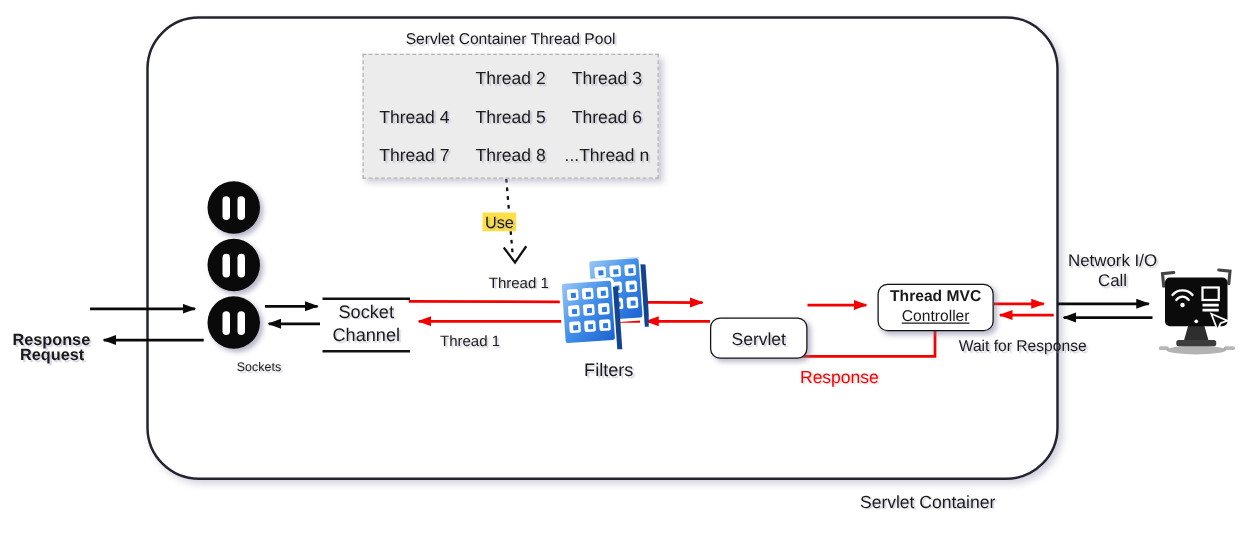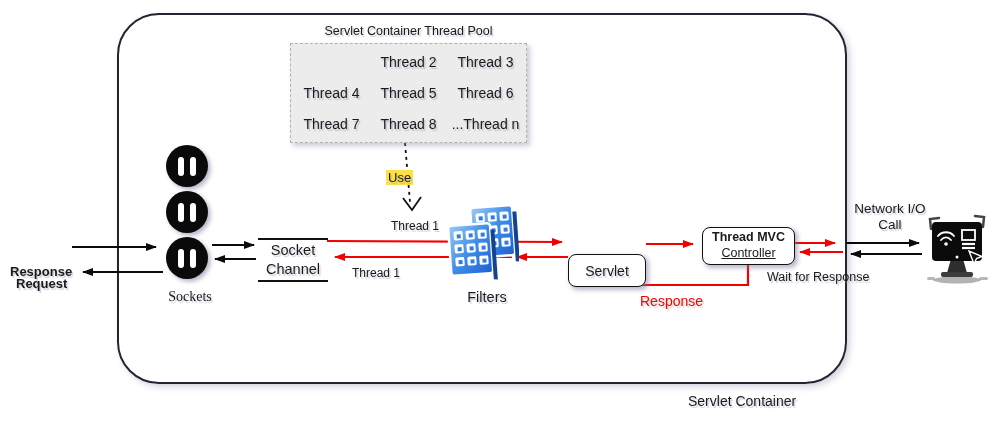--- a/index.html
+++ b/index.html
@@ -25,21 +25,21 @@
     display:grid;grid-template-columns:1fr 1fr 1fr;grid-template-rows:1fr 1fr 1fr;
     align-items:center;justify-items:center;box-sizing:border-box;padding:2px 2px;
   }
   .thread-pool .cell{font-size:14px;text-shadow:1.5px 1.5px 1px rgba(150,150,185,0.45);white-space:nowrap;}
   
   .use-label{left:386px;top:170px;font-size:13px;background:#fde047;padding:0 2px;}
   .thread1-upper{left:391px;top:219px;font-size:12px;}
   .thread1-lower{left:352px;top:266px;font-size:12px;}
   .request-label{left:16px;top:240px;font-size:13px;font-weight:bold;margin-top:36px;}
   .response-left-label{left:10px;top:264px;font-size:13px;font-weight:bold;}
-  .sockets-label{left:155px;top:289px;width:70px;text-align:center;font-size:14px;font-family:Liberation Serif, serif;}
+  .sockets-label{left:155px;top:289px;width:70px;text-align:right;font-size:10px;}
   .filters-label{left:452px;top:289px;width:70px;text-align:center;font-size:14.5px;}
   .response-red{left:640px;top:293px;font-size:14px;color:#f50000;text-shadow:1.5px 1.5px 1px rgba(200,150,150,0.4);}
   .wait-label{left:767px;top:270px;font-size:12.5px;text-align:center;}
   .netio{left:844px;top:201px;width:92px;text-align:center;font-size:13.5px;line-height:1.15;}
   
   .socket{
     width:42px;height:42px;border-radius:50%;background:#0a0a0a;
     display:flex;align-items:center;justify-content:center;gap:6px;
     box-shadow:2.5px 2.5px 4px rgba(120,120,155,0.55);
   }

